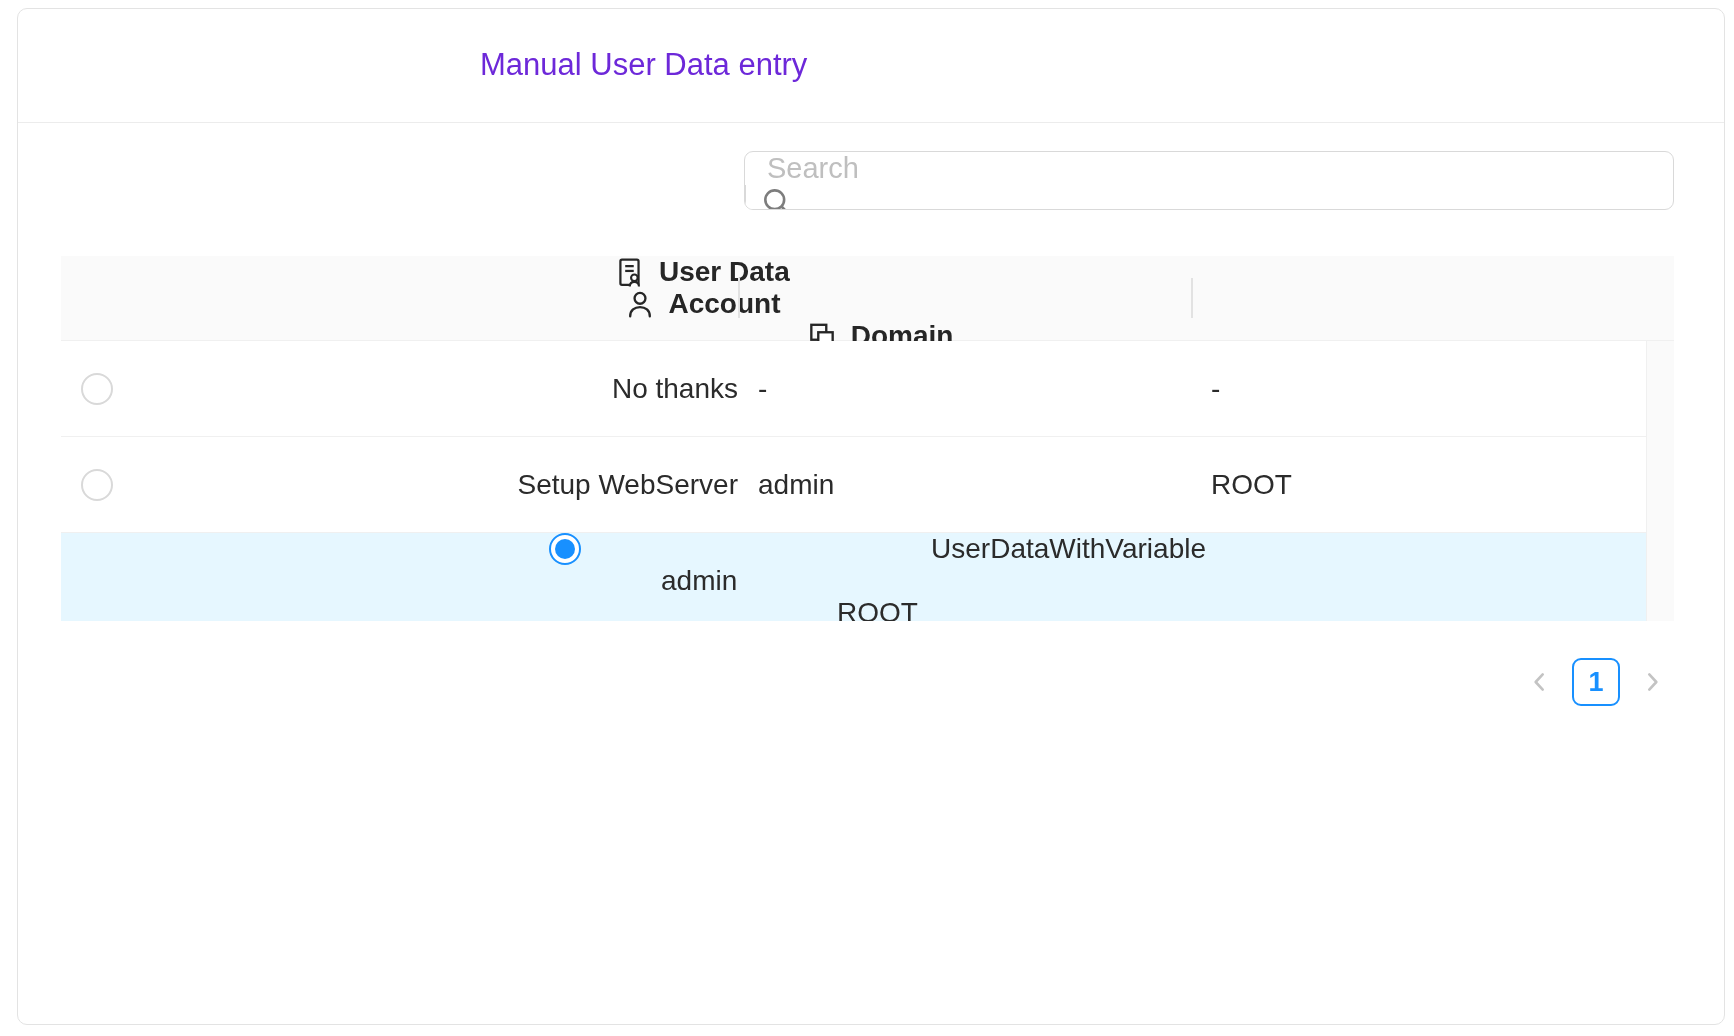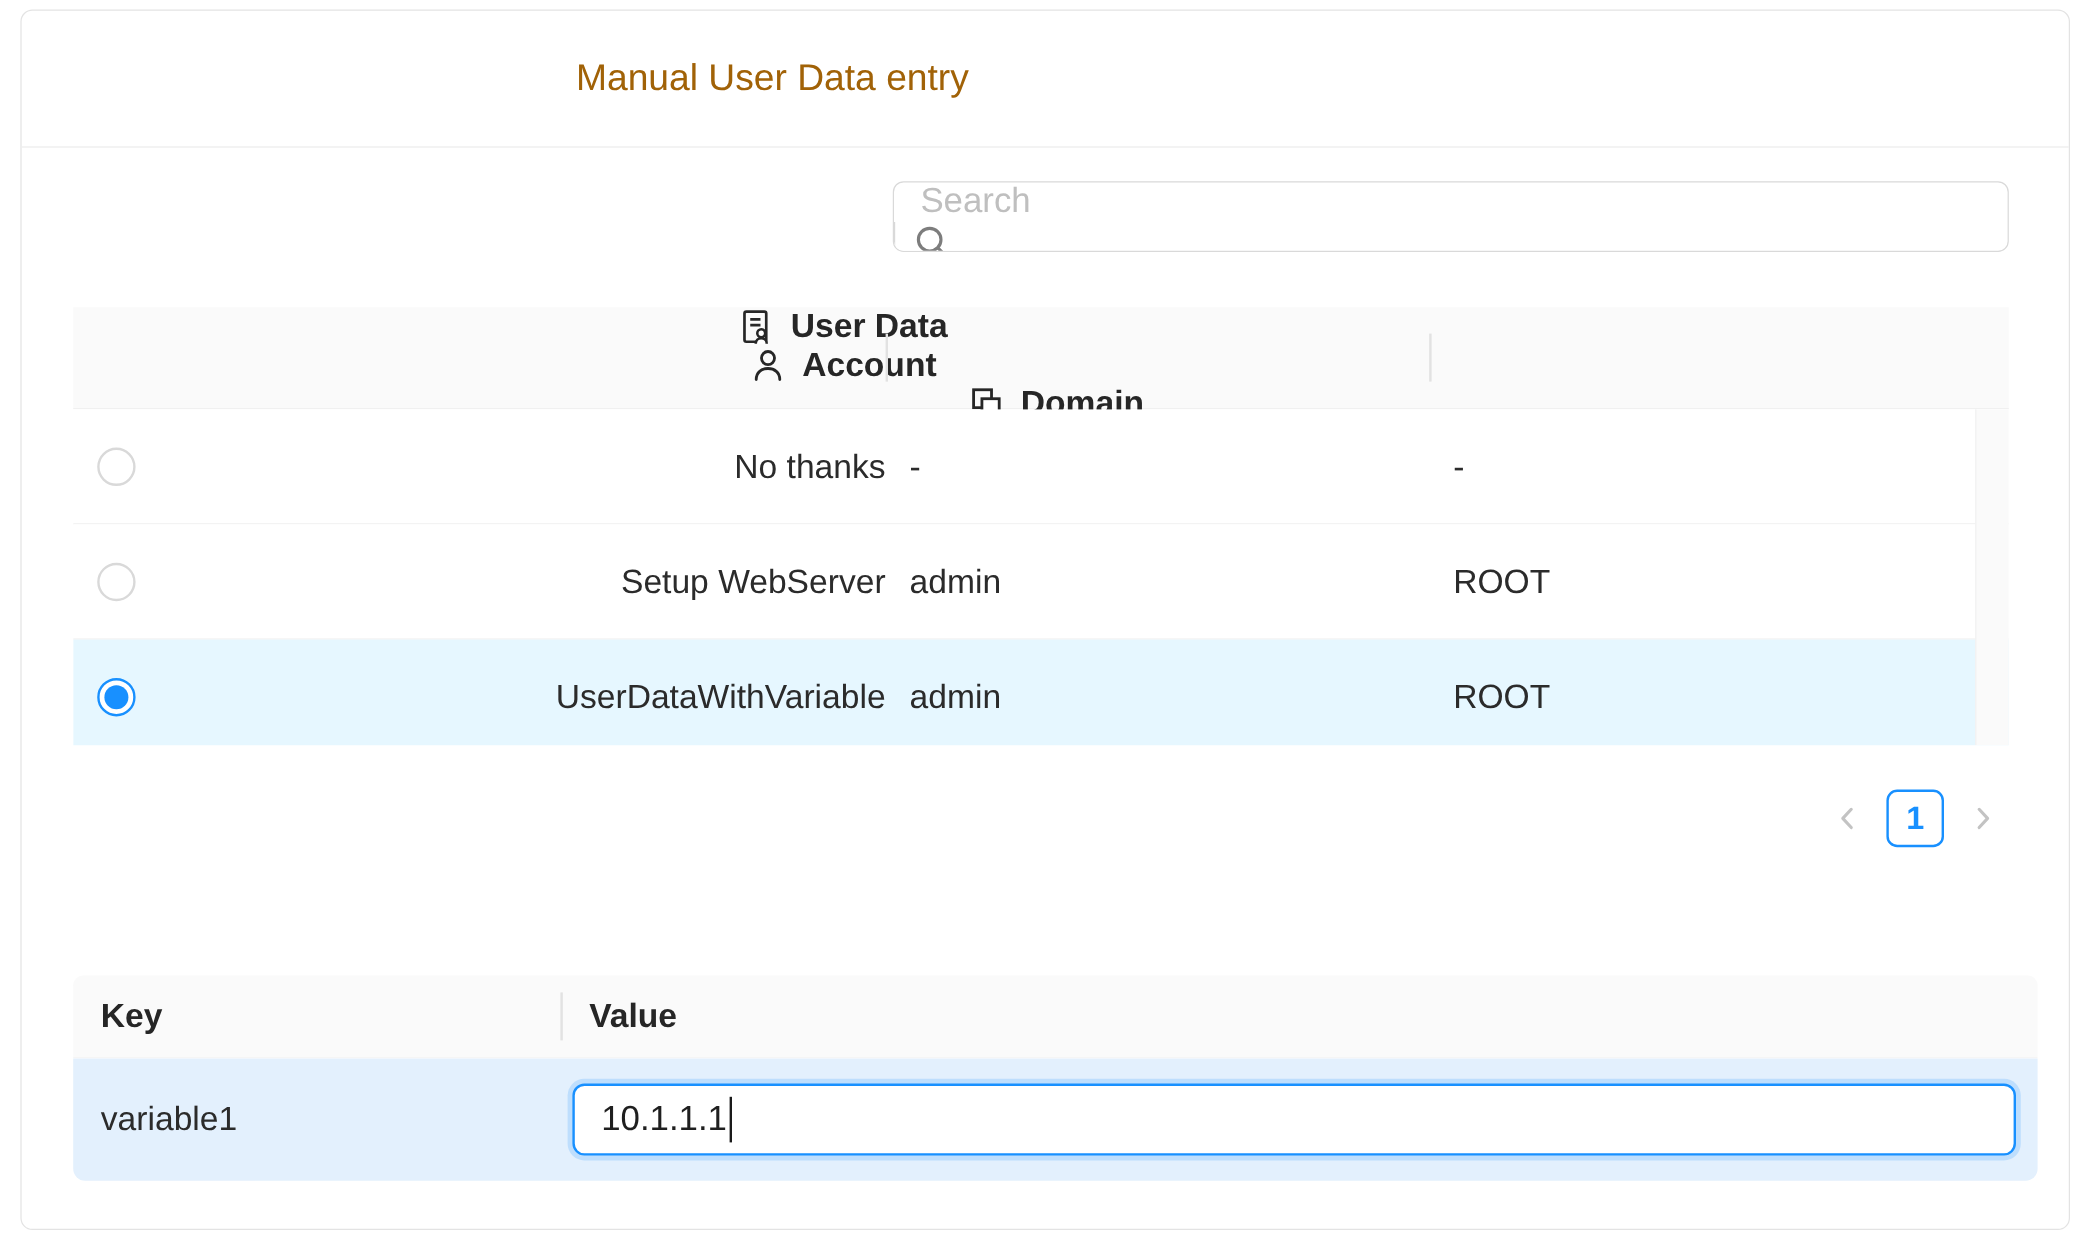--- a/index.html
+++ b/index.html
@@ -2,21 +2,21 @@
 <html><head>
 <meta charset="utf-8">
 <style>
   html,body{margin:0;padding:0;width:1734px;height:1036px;background:#ffffff;overflow:hidden;
     font-family:"Liberation Sans", sans-serif;color:#262626;}
   .card{position:absolute;left:17px;top:8px;width:1706px;height:1015px;background:#fff;
     border:1.5px solid #e3e3e3;border-radius:10px;}
   
   .tabbar{position:absolute;top:0;left:0;right:0;height:113px;border-bottom:1px solid #ececec;}
   .tab{position:absolute;top:0;height:112px;display:flex;align-items:center;padding:0 24px;
-    font-size:31px;font-weight:500;color:#a16207;cursor:pointer;}
+    font-size:31px;font-weight:500;color:#6d28d9;cursor:pointer;}
   .tab.active{color:#1890ff;}
   .tab.active .inkbar{position:absolute;left:0;right:0;bottom:-1px;height:6px;background:#1890ff;border-radius:3px;}
   .tab-1{left:49px;}
   .tab-2{left:438px;}
   
   .search-group{position:absolute;top:142px;right:50px;width:928px;height:57px;display:flex;
     border:1.5px solid #d9d9d9;border-radius:9px;background:#fff;overflow:hidden;flex-direction:column;}
   .search-input{flex:1;border:none;outline:none;font-family:"Liberation Sans",sans-serif;
     font-size:29px;color:#262626;padding:0 0 0 22px;background:transparent;}
   .search-input::placeholder{color:#bfbfbf;}
@@ -28,21 +28,21 @@
     border-bottom:1px solid #f0f0f0;font-weight:700;font-size:28px;flex-direction:column;}
   .th{display:flex;align-items:center;gap:13px;}
   .th-1{width:677px;padding-left:85px;box-sizing:border-box;}
   .th-2{width:536px;padding-left:24px;box-sizing:border-box;}
   .th-3{flex:1;padding-left:24px;box-sizing:border-box;}
   .col-sep{position:absolute;top:22px;height:40px;width:1.5px;background:#e2e2e2;}
   .sep-1{left:677px;} .sep-2{left:1130px;}
   .tbody{position:relative;height:280px;overflow:hidden;}
   .trow{height:95px;display:flex;align-items:center;border-bottom:1px solid #f0f0f0;background:#fff;
     font-size:28px;color:#2b2b2b;cursor:pointer;}
-  .trow.selected{background:#e6f7ff;border-bottom-color:#e6f7ff;}
+  .trow.selected{background:#e6f7ff;border-bottom-color:#e6f7ff;flex-direction:column;}
   .td-1{width:677px;display:flex;align-items:center;box-sizing:border-box;padding-left:20px;justify-content:space-between;}
   .td-1 .rowlabel{margin-left:34px;}
   .td-2{width:453px;box-sizing:border-box;padding-left:20px;}
   .td-3{flex:1;box-sizing:border-box;padding-left:20px;}
   .radio{width:32px;height:32px;border:2px solid #d9d9d9;border-radius:50%;background:#fff;
     box-sizing:border-box;position:relative;flex:none;}
   .radio.checked{border-color:#1890ff;}
   .radio.checked::after{content:"";position:absolute;inset:4px;border-radius:50%;background:#1890ff;}
   .scroll-gutter{position:absolute;top:0;right:0;bottom:0;width:28px;background:#fafafa;
     border-left:1px solid #f0f0f0;box-sizing:border-box;}
@@ -174,30 +174,14 @@
     </div>
     <div class="page-arrow">
       <span>
         <svg width="26" height="26" viewBox="0 0 24 24">
           <polyline points="9.5 5 16 12 9.5 19" fill="none" stroke="#c3c3c3" stroke-width="2.4" stroke-linecap="round" stroke-linejoin="round"></polyline>
         </svg>
       </span>
     </div>
   </div>
 
-  <div class="kv">
-    <div class="kv-head">
-      <div class="kv-key-h">Key</div>
-      <div class="kv-val-h">Value</div>
-      <div class="kv-sep"></div>
-    </div>
-    <div class="kv-row">
-      <div class="kv-key">variable1</div>
-      <div class="kv-value-cell">
-        <div class="value-input" role="textbox">
-          <span>10.1.1.1</span>
-          <span class="caret"></span>
-        </div>
-      </div>
-    </div>
-  </div>
 
 </div>
 
 </body></html>

